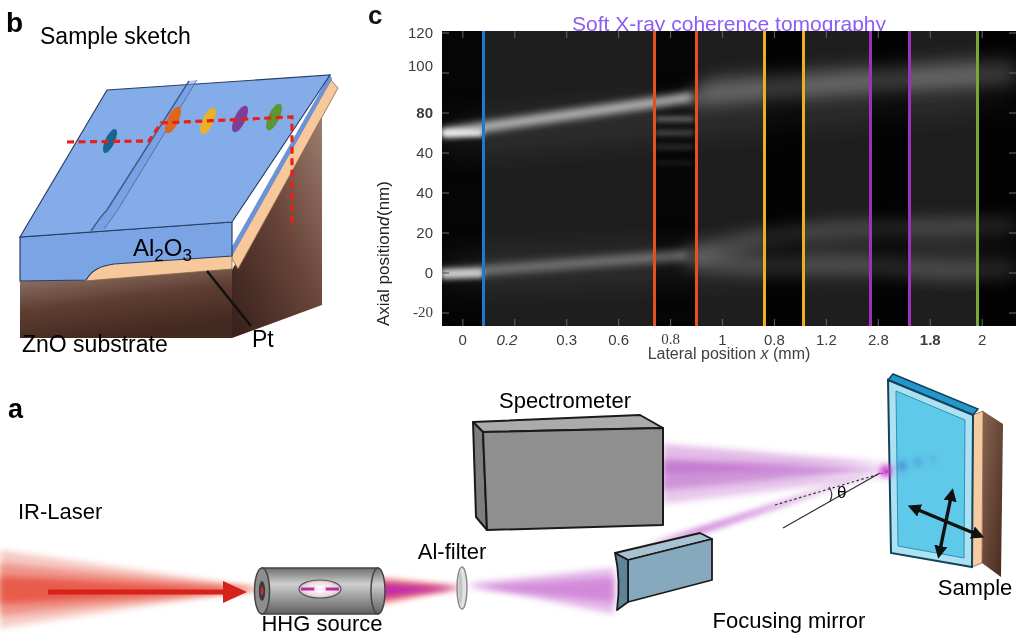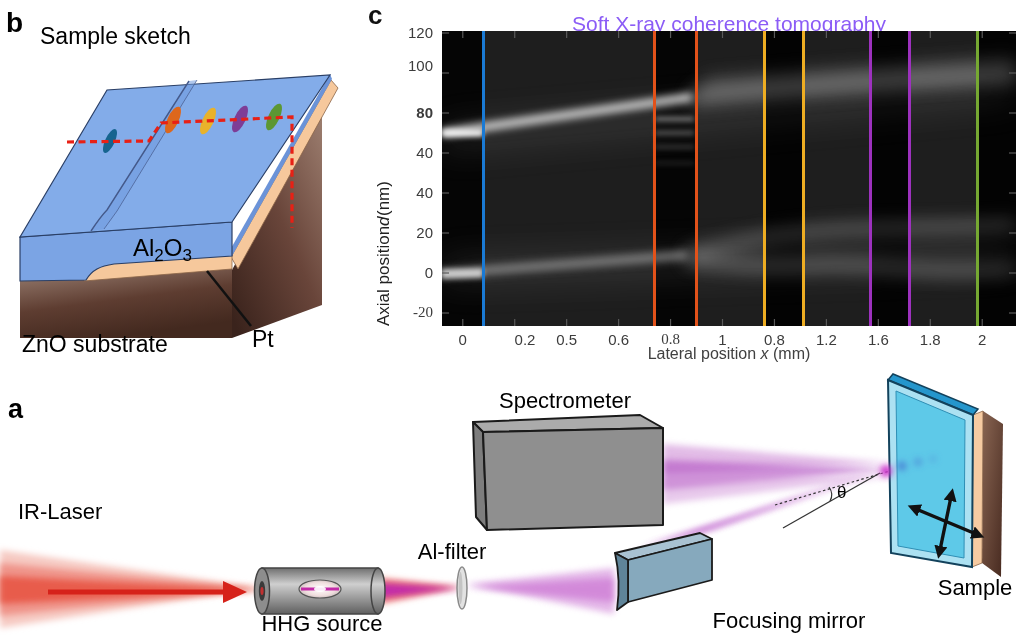--- a/index.html
+++ b/index.html
@@ -195,29 +195,29 @@
         <div class="mline" style="left: 253.034px; background: rgb(226, 82, 26);"></div>
         <div class="mline" style="left: 320.563px; background: rgb(238, 173, 34);"></div>
         <div class="mline" style="left: 359.523px; background: rgb(238, 173, 34);"></div>
         <div class="mline" style="left: 427.052px; background: rgb(157, 49, 190);"></div>
         <div class="mline" style="left: 466.011px; background: rgb(157, 49, 190);"></div>
         <div class="mline" style="left: 533.541px; background: rgb(118, 168, 50);"></div>
       </div>
 
     <div id="xticks">
         <span class="xtick" style="left: 3.77828px;">0</span>
-        <span class="xtick" style="left: 66px;">0.2</span>
-        <span class="xtick" style="left: 107.67px;">0.5</span>
+        <span class="xtick" style="left: 48px; font-style: italic;">0.2</span>
+        <span class="xtick" style="left: 107.67px;">0.3</span>
         <span class="xtick" style="left: 159.615px;">0.6</span>
         <span class="xtick" style="left: 211.561px; font-family: Liberation Serif, serif;">0.8</span>
         <span class="xtick" style="left: 263.507px;">1</span>
         <span class="xtick" style="left: 315.452px;">0.8</span>
         <span class="xtick" style="left: 367.398px;">1.2</span>
-        <span class="xtick" style="left: 419.344px;">1.6</span>
-        <span class="xtick" style="left: 471.29px;">1.8</span>
+        <span class="xtick" style="left: 419.344px;">2.8</span>
+        <span class="xtick" style="left: 471.29px; font-weight: bold;">1.8</span>
         <span class="xtick" style="left: 523.235px;">2</span>
       </div>
     <div id="xlabel"><span>Lateral position </span><span class="var">x</span><span> (mm)</span></div>
   </div>
 
   <svg class="abs" style="left:0;top:370px;" width="1016" height="265" viewBox="0 0 1016 265">
     <defs>
       <filter id="soft" x="-20%" y="-40%" width="140%" height="180%">
           <feGaussianBlur stdDeviation="3"></feGaussianBlur>
         </filter>

